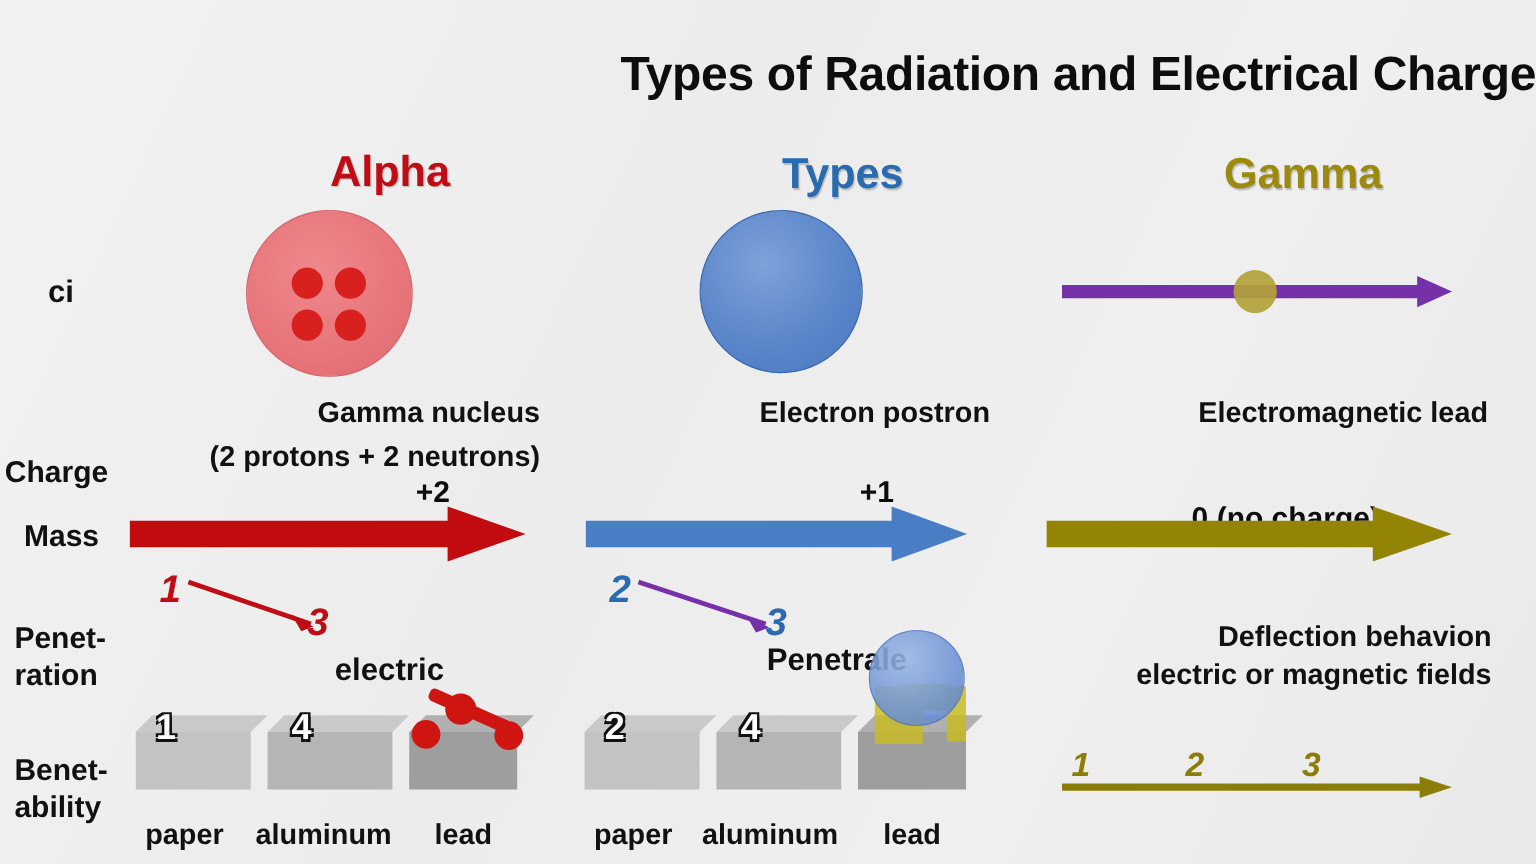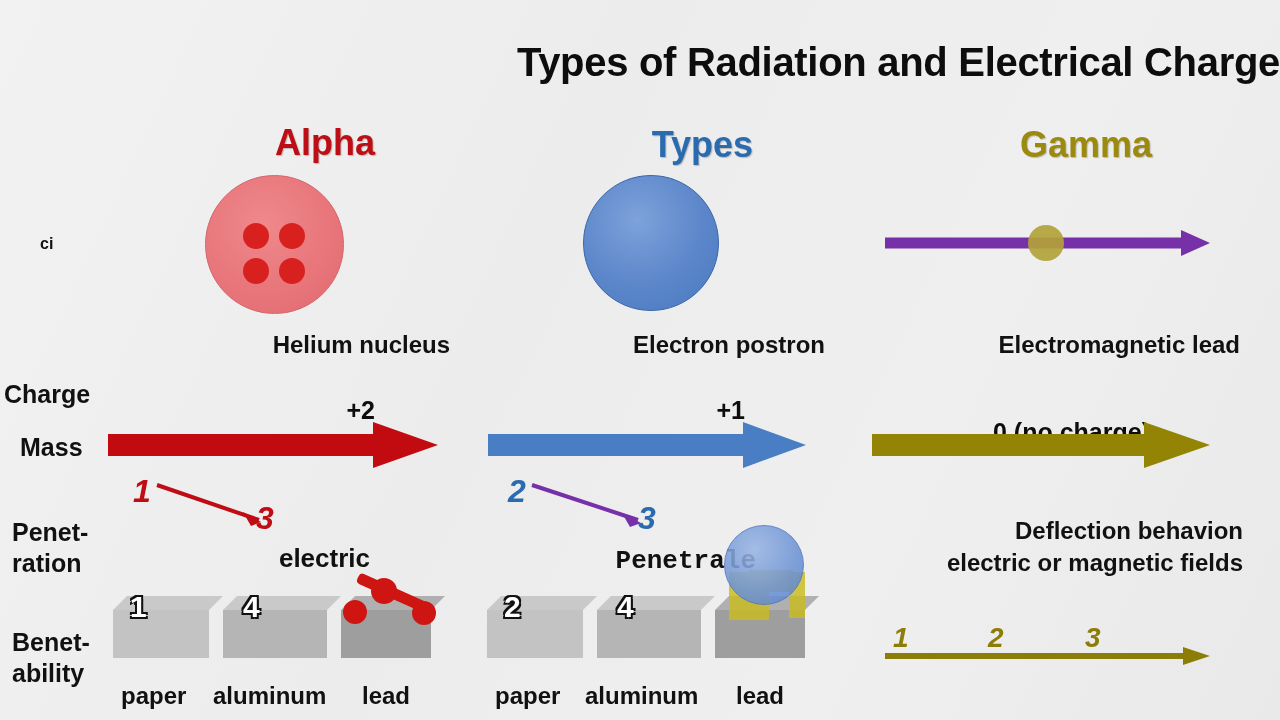--- a/index.html
+++ b/index.html
@@ -31,21 +31,21 @@
   }
   #head-alpha{left:170px;top:122px;width:205px;color:#bf0d15;}
   #head-beta{left:548px;top:124px;width:205px;color:#2a6bb0;}
   #head-gamma{left:940px;top:124px;width:212px;color:#9b8a0e;}
 
   
   .row-label{
     font-size:25px;font-weight:bold;color:#111;
     line-height:31px;
   }
-  #label-ci{left:40px;top:228px;font-size:16px;}
+  #label-ci{left:40px;top:228px;font-size:26px;}
   #label-charge{left:4px;top:355px;margin-top:24px;}
   #label-mass{left:20px;top:432px;}
   #label-penetration{left:12px;top:517px;}
   #label-benetability{left:12px;top:627px;}
 
   
   #alpha-circle{
     left:205px;top:175px;width:137px;height:137px;border-radius:50%;
     background:radial-gradient(circle at 42% 36%,#ef898c 0%,#e8767b 55%,#e06a70 100%);
     border:1px solid #d2666c;
@@ -92,21 +92,21 @@
   .defl-num{font-size:32px;font-weight:bold;font-style:italic;}
   #a-num1{left:133px;top:473px;color:#bf0d15;}
   #a-num3{left:256px;top:500px;color:#bf0d15;}
   #b-num2{left:508px;top:473px;color:#2a6bb0;}
   #b-num3{left:638px;top:500px;color:#2a6bb0;}
   #a-defl-arrow{left:155px;top:480px;width:120px;height:50px;}
   #b-defl-arrow{left:530px;top:480px;width:125px;height:50px;}
 
   .pen-word{font-size:26px;font-weight:bold;color:#111;}
   #word-stopped{left:180px;top:543px;width:190px;}
-  #word-penetrale{left:556px;top:546px;width:200px;font-family:Liberation Mono, monospace;}
+  #word-penetrale{left:556px;top:534px;width:200px;}
 
   
   #gamma-deflect{left:865px;top:515px;width:378px;font-size:24px;font-weight:bold;color:#111;line-height:32px;}
   .scale-num{font-size:28px;font-weight:bold;font-style:italic;color:#8c7d08;}
   #g-n1{left:893px;top:622px;}
   #g-n2{left:988px;top:622px;}
   #g-n3{left:1085px;top:622px;}
   #gamma-scale-arrow{left:885px;top:645px;width:325px;height:22px;}
 
   
@@ -174,21 +174,22 @@
 
   <div class="abs" id="beta-circle"></div>
 
   <svg class="abs" id="gamma-wave" viewBox="0 0 325 30">
     <line x1="0" y1="15" x2="298" y2="15" stroke="#7630a8" stroke-width="11"></line>
     <polygon points="296,2 325,15 296,28" fill="#7630a8"></polygon>
   </svg>
   <div class="abs" id="gamma-photon"></div>
 
   <div class="abs ctr desc" id="desc-alpha">
-    <div>Helium nucleus</div>
+    <div>Gamma nucleus</div>
+    <div>(2 protons + 2 neutrons)</div>
   </div>
   <div class="abs ctr desc" id="desc-beta">
     <div>Electron postron</div>
   </div>
   <div class="abs ctr desc" id="desc-gamma">
     <div>Electromagnetic lead</div>
   </div>
 
   <div class="abs ctr charge-val" id="charge-alpha">+2</div>
   <div class="abs ctr charge-val" id="charge-beta">+1</div>

